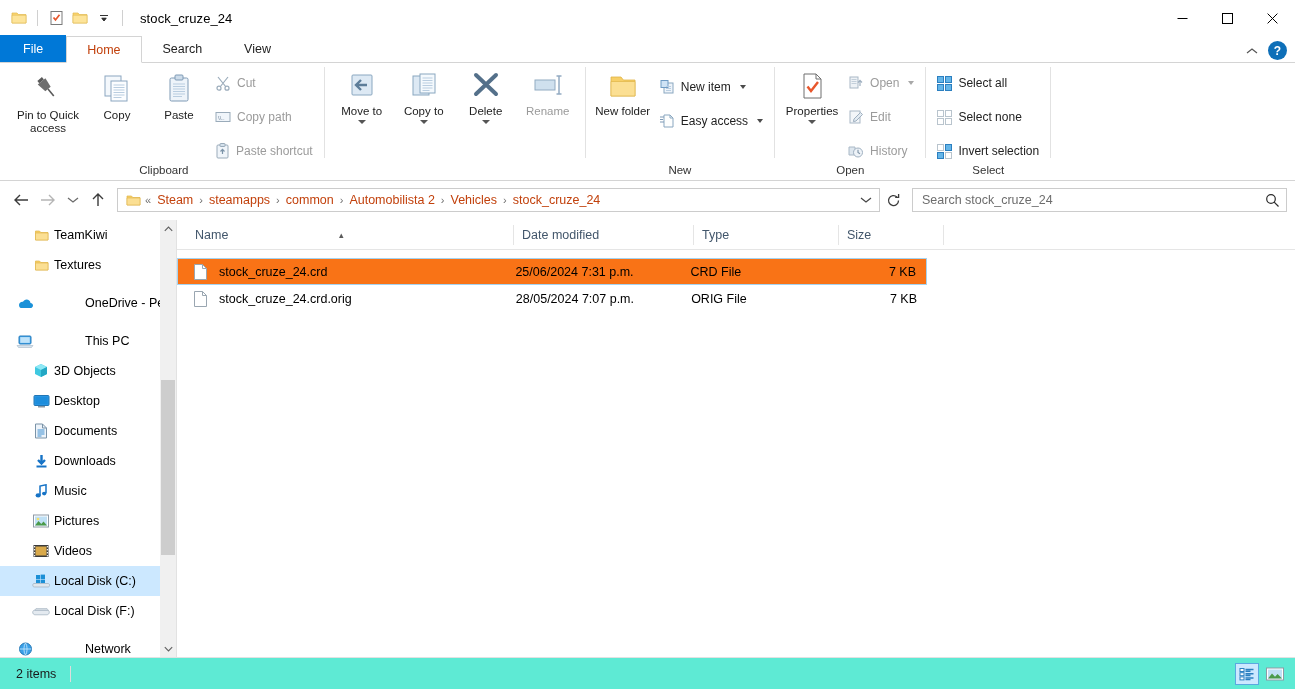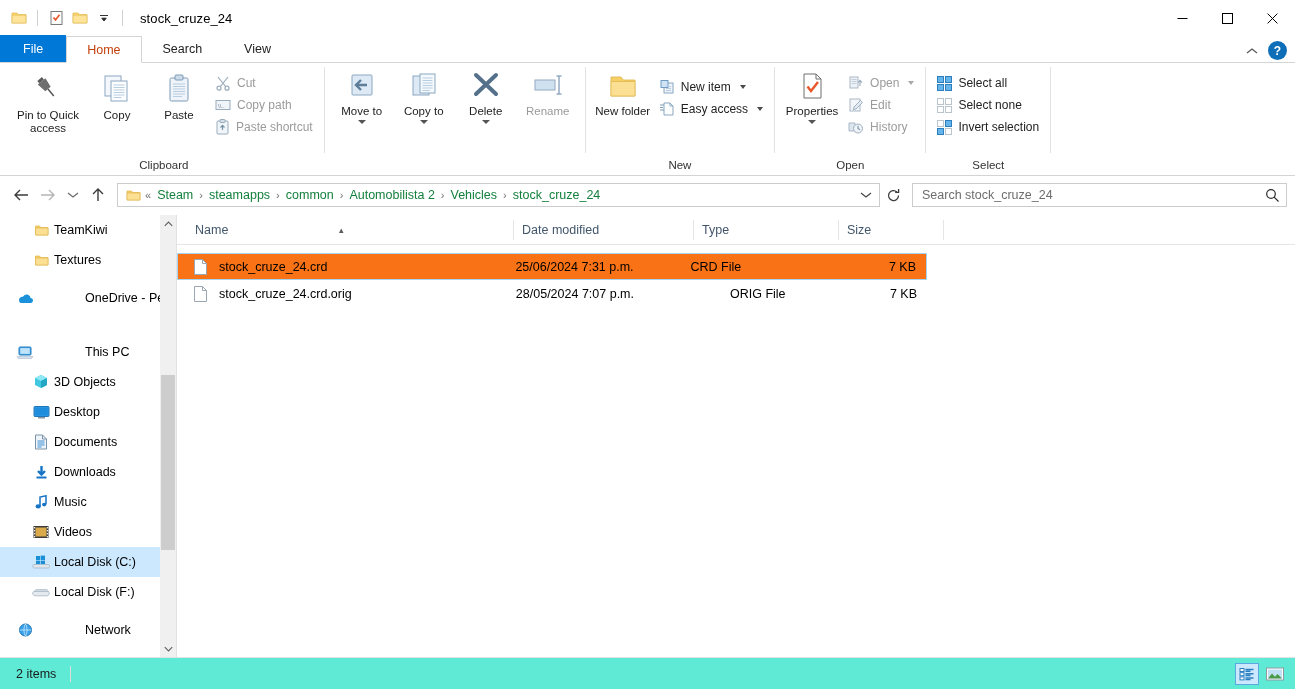--- a/index.html
+++ b/index.html
@@ -33,36 +33,36 @@
   
   .ribbon { flex: 0 0 113px; background: #fff; border-bottom: 1px solid #d4d4d4; display: flex; position: relative; padding-left: 4px; }
   .rgroup { display: flex; flex-direction: column; position: relative; padding: 3px 0 0 0; }
   .rgroup-body { display: flex; flex: 1; align-items: flex-start; padding: 2px 6px 0 6px; }
   .rgroup-label { text-align: center; font-size: 11.5px; color: #333; padding-bottom: 3px; height: 18px; line-height: 16px; }
   .rgroup-sep { width: 1px; background: #e2e2e2; margin: 4px 0 22px 0; align-self: stretch; }
   .big-btn { display: flex; flex-direction: column; align-items: center; justify-content: flex-start; width: 62px; padding-top: 4px; }
   .big-btn .lbl { font-size: 11.5px; color: #222; text-align: center; line-height: 13px; margin-top: 3px; }
   .big-btn.dim .lbl { color: #9a9a9a; }
   .big-btn.wide { width: 76px; }
-  .small-col { display: flex; flex-direction: column; justify-content: flex-start; padding-top: 4px; gap: 0; }
+  .small-col { display: flex; flex-direction: column; justify-content: flex-start; padding-top: 4px; gap: 12px; }
   .small-btn { display: flex; align-items: center; height: 22px; padding: 0 5px; gap: 6px; }
   .small-btn .lbl { font-size: 12px; color: #222; white-space: nowrap; }
   .small-btn.dim .lbl { color: #9b9b9b; }
   .caret-dn { width: 0; height: 0; border-left: 3.5px solid transparent; border-right: 3.5px solid transparent; border-top: 4px solid #4a4a4a; margin-left: 3px; }
   .caret-dn.dim { border-top-color: #a8a8a8; }
   .caret-wide { width: 0; height: 0; border-left: 4px solid transparent; border-right: 4px solid transparent; border-top: 4px solid #555; margin-top: 2px; }
   .ico { display: flex; align-items: center; justify-content: center; flex: 0 0 auto; }
 
   
   .addrbar { flex: 0 0 38px; display: flex; align-items: center; padding: 0 8px; gap: 1px; background: #fff; }
   .navbtn { width: 26px; height: 26px; display: flex; align-items: center; justify-content: center; color: #3b3b3b; }
   .navbtn.dim { color: #b5b5b5; }
   .navbtn.sm { width: 22px; }
   .crumbbox { flex: 1; height: 24px; border: 1px solid #cccccc; background: #fff; display: flex; align-items: center; padding: 0 2px 0 5px; margin-left: 5px; }
-  .crumb { font-size: 12.5px; color: #15803d; padding: 0 4px; height: 20px; line-height: 20px; white-space: nowrap; }
+  .crumb { font-size: 12.5px; color: #c2410c; padding: 0 4px; height: 20px; line-height: 20px; white-space: nowrap; }
   .crumb-sep { color: #6e6e6e; font-size: 11px; padding: 0 2px; }
   .crumb-chev-dn { margin-left: auto; width: 22px; display: flex; align-items: center; justify-content: center; }
   .refresh-btn { width: 24px; height: 24px; display: flex; align-items: center; justify-content: center; }
   .searchbox { width: 375px; height: 24px; border: 1px solid #cccccc; background: #fff; display: flex; align-items: center; padding: 0 6px 0 9px; margin-left: 6px; }
   .searchbox input { border: none; outline: none; flex: 1; font-family: Liberation Sans, sans-serif; font-size: 12.5px; color: #6d6d6d; background: transparent; }
   .searchbox input::placeholder { color: #6d6d6d; }
 
   
   .main { flex: 1; display: flex; overflow: hidden; border-top: 1px solid #fff; }
   .navpane { width: 176px; position: relative; background: #fff; overflow: hidden; flex: 0 0 176px; }
@@ -518,21 +518,21 @@
 
         <div class="nav-item lvl1" style="margin-top:8px;">
           <span class="ni-ico">
             <svg width="18" height="13" viewBox="0 0 18 13">
                 <path d="M4.8 11h9.4c1.7 0 2.8-1.2 2.8-2.6 0-1.4-1.1-2.5-2.5-2.5-.2-2-1.9-3.5-3.9-3.5-1.6 0-3 1-3.6 2.4-.2 0-.4-.1-.6-.1C4.6 4.7 3 6.1 3 7.9c0 1.7 1.2 3.1 1.8 3.1z" fill="#1a91d8"></path>
               </svg>
           </span>
           <span>OneDrive - Person</span>
         </div>
 
-        <div class="nav-item lvl1" style="margin-top:24px;">
+        <div class="nav-item lvl1" style="margin-top:8px;">
           <span class="ni-ico">
             <svg width="18" height="15" viewBox="0 0 18 15">
                 <rect x="3" y="2" width="12" height="8" rx="1" fill="#3aa0e8" stroke="#2a7fbe"></rect>
                 <rect x="4.2" y="3.1" width="9.6" height="5.8" fill="#bfe3fa"></rect>
                 <path d="M1 11.5h16l-1.5 2H2.5z" fill="#d6e3ee" stroke="#a8b9c8" stroke-width=".6"></path>
               </svg>
           </span>
           <span>This PC</span>
         </div>
 
@@ -585,20 +585,31 @@
           <span class="ni-ico">
             <svg width="13" height="15" viewBox="0 0 13 15">
                 <path d="M5 11V2l6-1.2V9" stroke="#1673c6" stroke-width="1.5" fill="none"></path>
                 <ellipse cx="3.2" cy="11.4" rx="2.6" ry="2.1" fill="#1673c6"></ellipse>
                 <ellipse cx="9.2" cy="9.6" rx="2.2" ry="1.8" fill="#1673c6"></ellipse>
               </svg>
           </span>
           <span>Music</span>
         </div>
 
+        <div class="nav-item lvl2">
+          <span class="ni-ico">
+            <svg width="16" height="14" viewBox="0 0 16 14">
+                <rect x="0.5" y="1" width="15" height="12" fill="#fff" stroke="#8d9aa6"></rect>
+                <rect x="2" y="2.5" width="12" height="9" fill="#bfe0f5"></rect>
+                <path d="M2 11.5l3.5-4.5 2.8 3 2.2-2.5 3.5 4z" fill="#4a9a4a"></path>
+                <circle cx="5" cy="5" r="1.3" fill="#f5e06a"></circle>
+              </svg>
+          </span>
+          <span>Pictures</span>
+        </div>
 
         <div class="nav-item lvl2">
           <span class="ni-ico">
             <svg width="16" height="14" viewBox="0 0 16 14">
                 <rect x="0.5" y="1" width="15" height="12" fill="#3b3b3b"></rect>
                 <rect x="2.5" y="2.5" width="11" height="9" fill="#d9a94a"></rect>
                 <g fill="#f0f0f0">
                   <rect x="1" y="2" width="1.2" height="1.4"></rect>
                   <rect x="1" y="5" width="1.2" height="1.4"></rect>
                   <rect x="1" y="8" width="1.2" height="1.4"></rect>
@@ -702,21 +713,21 @@
         </div>
         <div class="row" style="width:750px;padding-left:12px;">
           <span class="fico">
             <svg width="13" height="16" viewBox="0 0 13 16">
                 <path d="M0.5 0.5h8l4 4v11h-12z" fill="#fff" stroke="#9aa6b1"></path>
                 <path d="M8.5 0.5v4h4" fill="none" stroke="#9aa6b1"></path>
               </svg>
           </span>
           <span class="cell" style="width:305px;">stock_cruze_24.crd.orig</span>
           <span class="cell" style="width:180px;">28/05/2024 7:07 p.m.</span>
-          <span class="cell" style="width:145px;text-align:center;">ORIG File</span>
+          <span class="cell" style="width:145px;">ORIG File</span>
           <span class="cell right" style="width:105px;">7 KB</span>
         </div>
       </div>
     </div>
   </div>
 
   <div class="statusbar">
     <span class="status-text">2 items</span>
     <span class="status-sep"></span>
     <div class="viewbtns">

